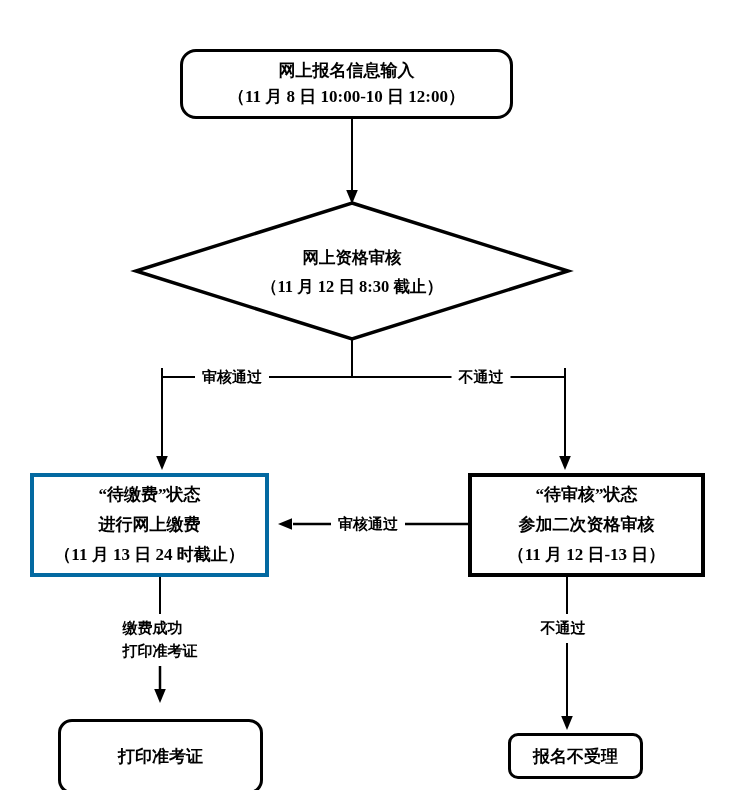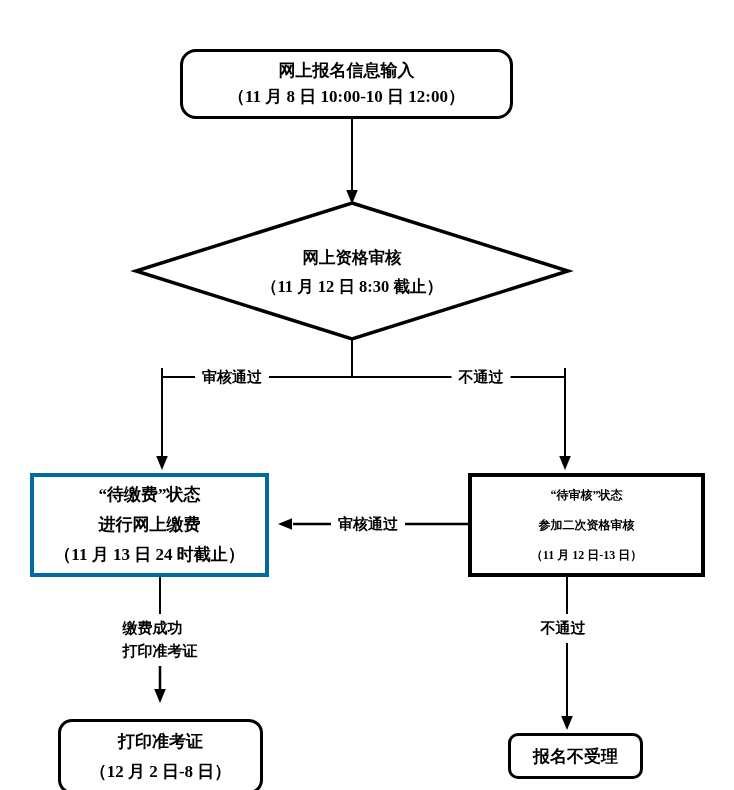--- a/index.html
+++ b/index.html
@@ -12,21 +12,21 @@
   .node{
     position:absolute;z-index:2;box-sizing:border-box;
     display:flex;flex-direction:column;justify-content:center;align-items:center;
     text-align:center;background:#ffffff;
   }
   .node .line{white-space:nowrap;}
   #node-start{left:180px;top:13px;width:333px;height:70px;border:3px solid #000;border-radius:16px;font-size:17px;line-height:26px;}
   #node-decision-text{position:absolute;z-index:2;left:352px;top:236px;transform:translate(-50%,-50%);
     text-align:center;font-size:16.5px;line-height:29px;white-space:nowrap;}
   #node-pay{left:30px;top:437px;width:239px;height:104px;border:4px solid #0369a1;font-size:17px;line-height:30px;}
-  #node-review2{left:468px;top:437px;width:237px;height:104px;border:4px solid #000;font-size:12px;line-height:30px;}
+  #node-review2{left:468px;top:437px;width:237px;height:104px;border:4px solid #000;font-size:17px;line-height:30px;}
   #node-print{left:58px;top:683px;width:205px;height:75px;border:3.5px solid #000;border-radius:14px;font-size:17px;line-height:30px;justify-content:center;}
   #node-reject{left:508px;top:697px;width:135px;height:46px;border:3.5px solid #000;border-radius:10px;font-size:17px;}
   .edge-label{
     position:absolute;z-index:3;transform:translate(-50%,-50%);
     background:#ffffff;padding:1px 7px;font-size:15px;line-height:20px;
     white-space:nowrap;text-align:left;
   }
   #label-pass-left{left:232px;top:341px;}
   #label-fail-right{left:481px;top:341px;}
   #label-second-pass{left:368px;top:488px;}
@@ -83,21 +83,20 @@
   </div>
 
   <div class="node" id="node-review2">
     <div class="line">“待审核”状态</div>
     <div class="line">参加二次资格审核</div>
     <div class="line">（11 月 12 日-13 日）</div>
   </div>
 
   <div class="node" id="node-print">
     <div class="line">打印准考证</div>
-    <div class="line">（12 月 2 日-8 日）</div>
   </div>
 
   <div class="node" id="node-reject">
     <div class="line">报名不受理</div>
   </div>
 
   <div class="edge-label" id="label-pass-left">审核通过</div>
   <div class="edge-label" id="label-fail-right">不通过</div>
   <div class="edge-label" id="label-second-pass">审核通过</div>
   <div class="edge-label" id="label-pay-success">

